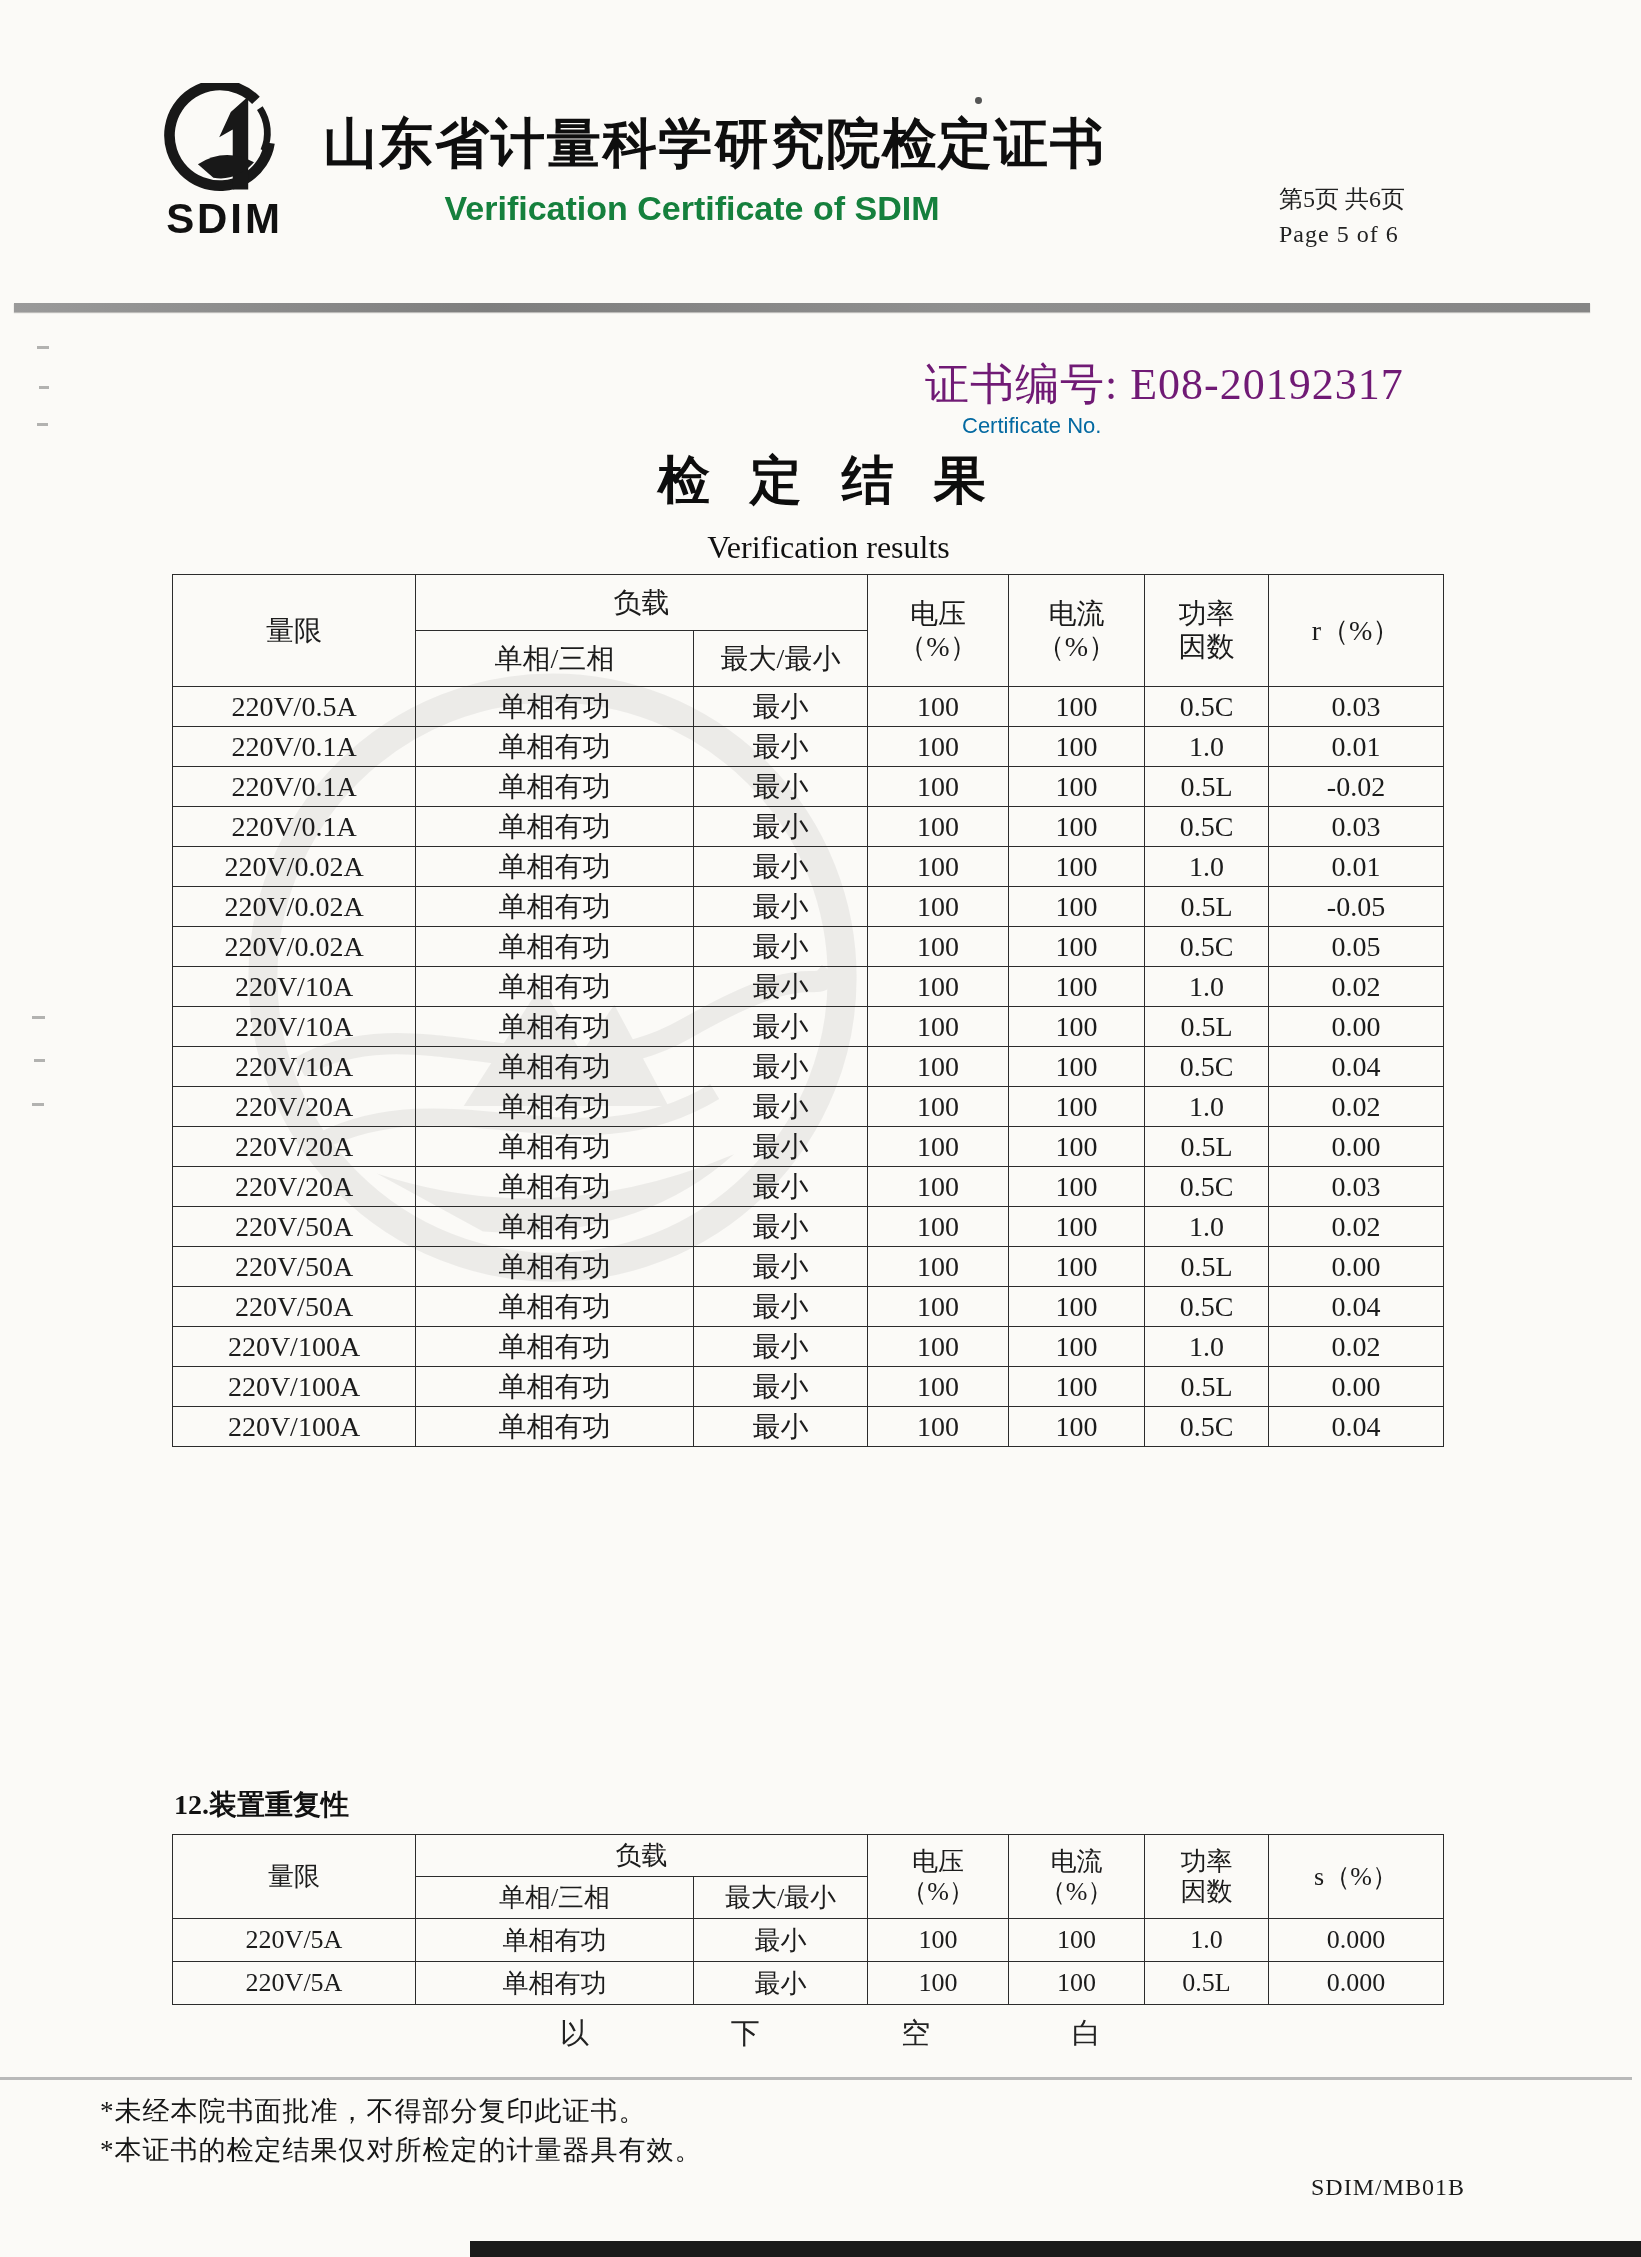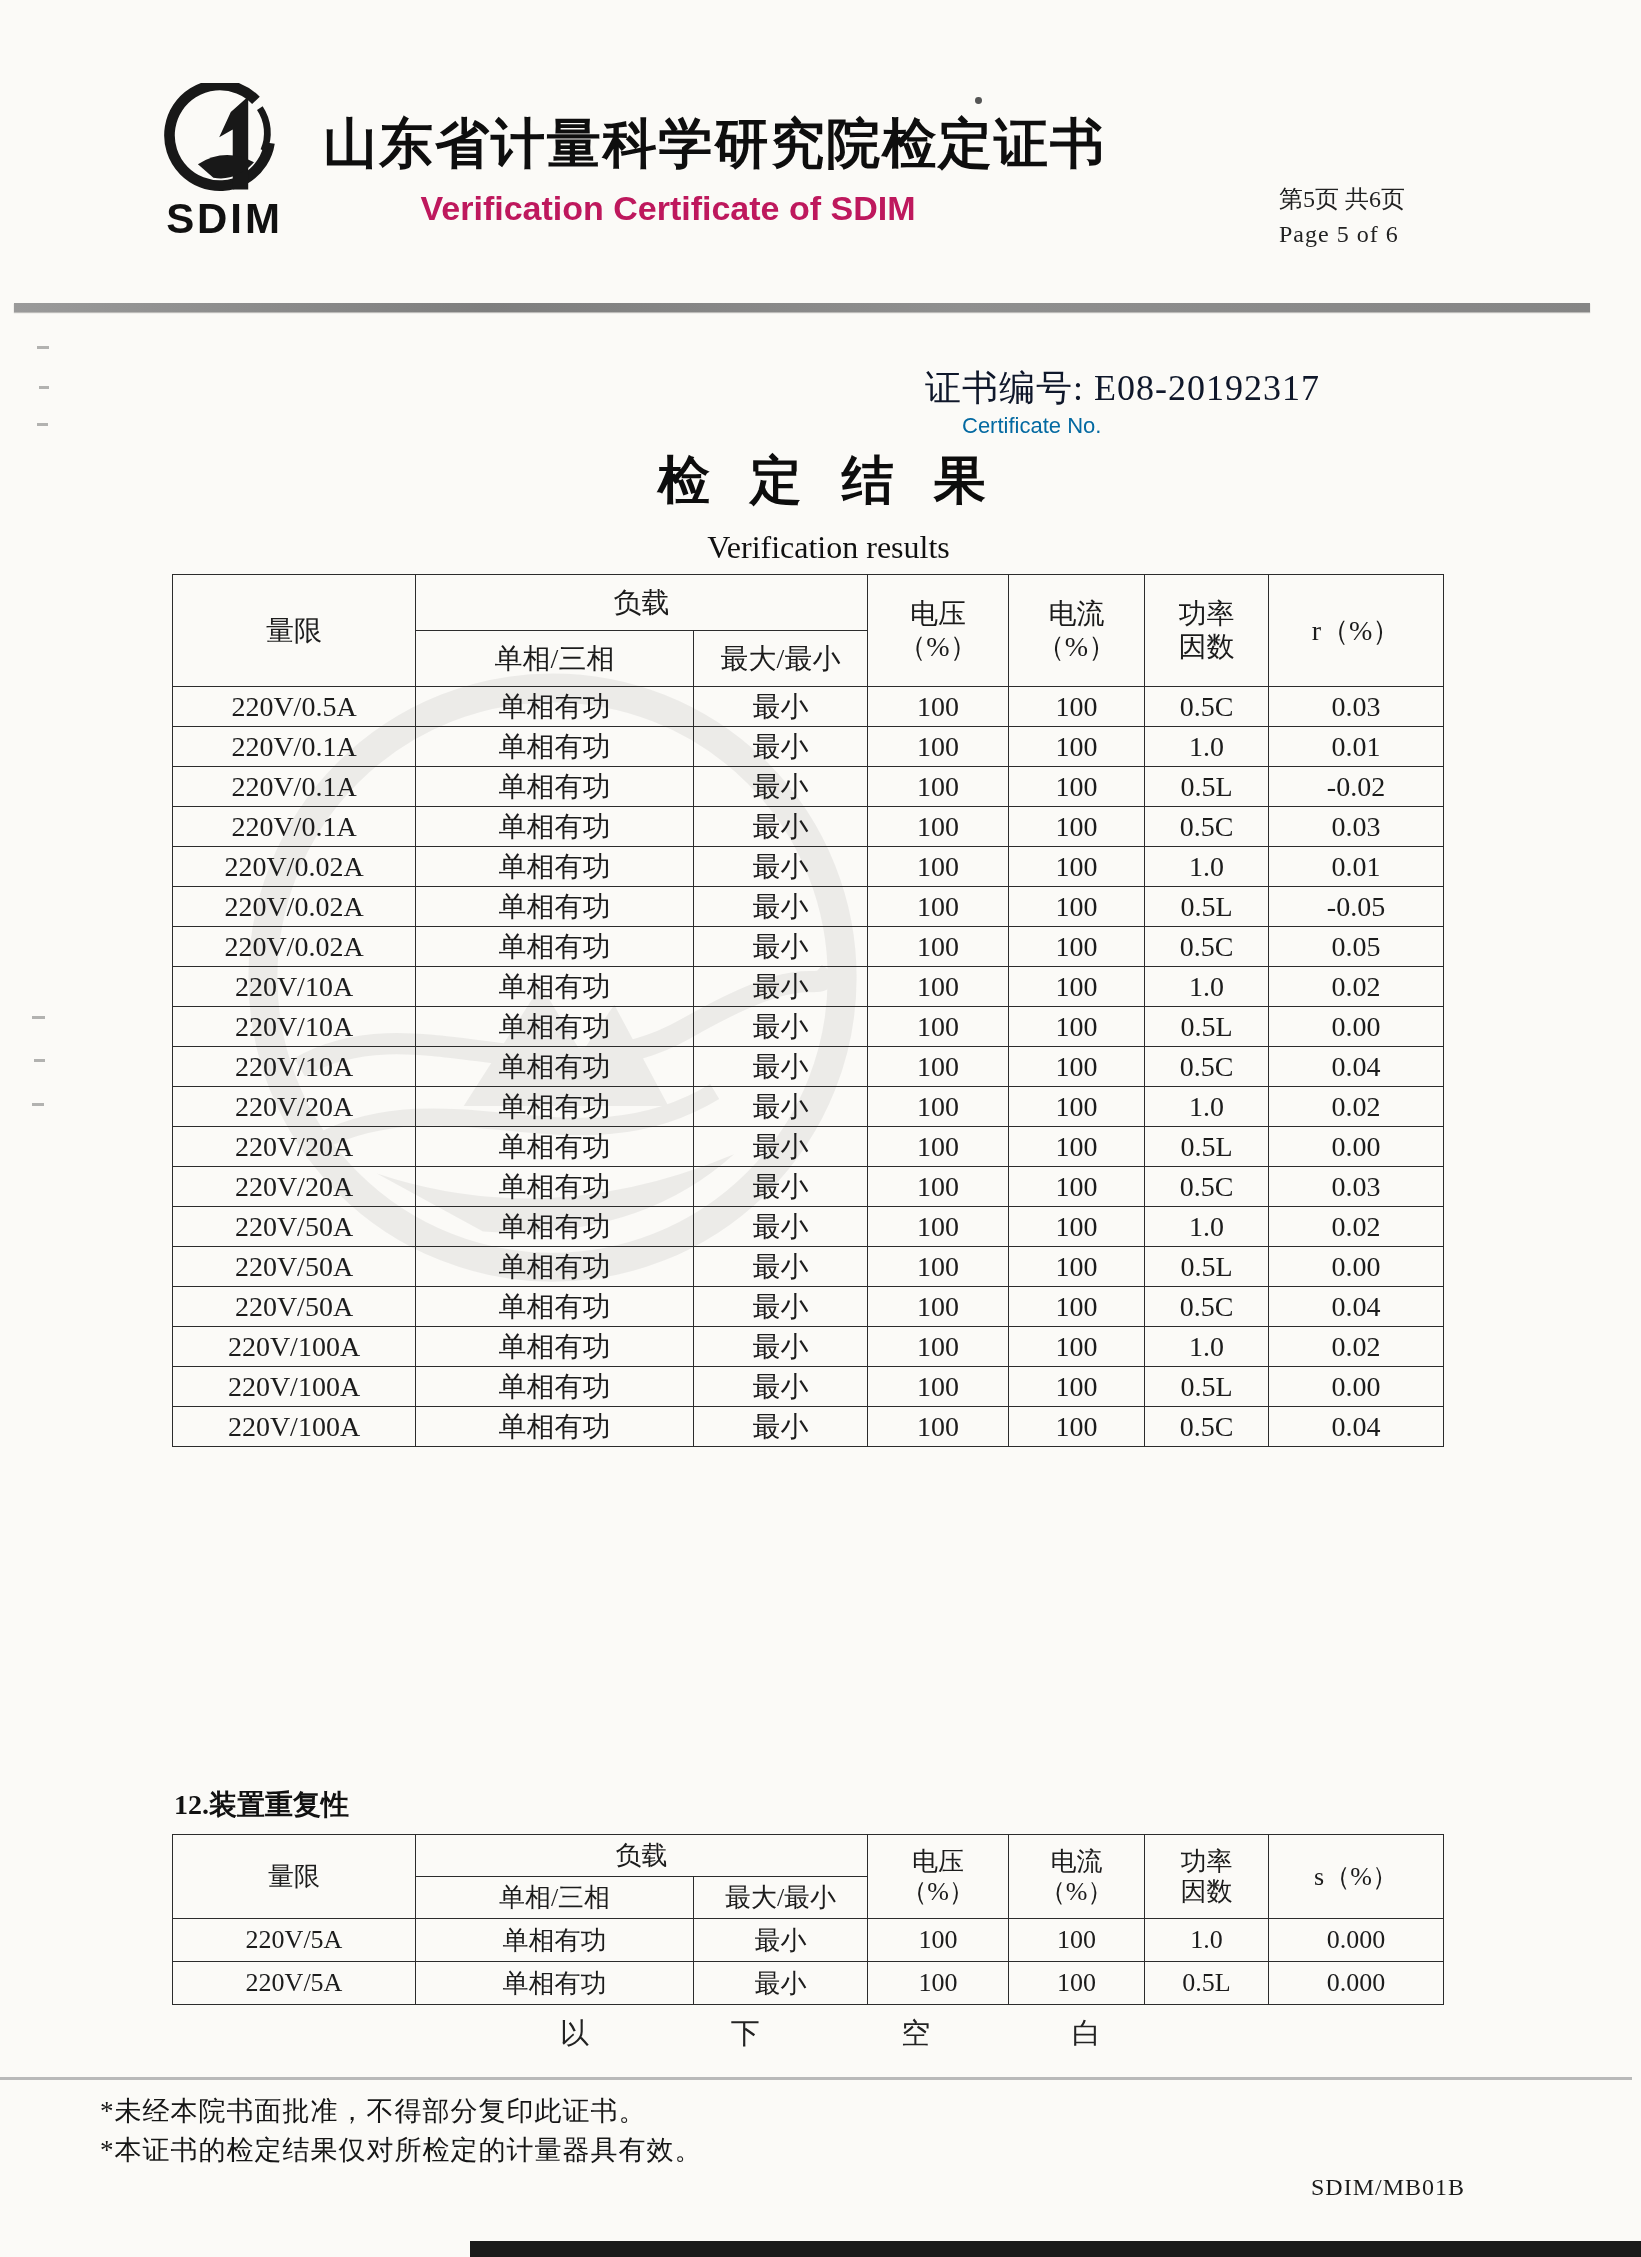--- a/index.html
+++ b/index.html
@@ -8,31 +8,31 @@
     background:#fbfaf7;overflow:hidden;
     font-family:"Liberation Serif","DejaVu Serif",serif;color:#1c1c1c;
   }
   
   .logo-block{position:absolute;left:133px;top:83px;width:183px;height:169px;text-align:center;}
   .logo-mark{display:block;margin:0 auto;}
   .logo-text{display:block;margin-top:-5.8px;font-family:"Liberation Sans","DejaVu Sans",sans-serif;
     font-weight:bold;font-size:42px;letter-spacing:2.9px;color:#111;}
   .title-cn{position:absolute;left:280px;top:108px;width:869px;text-align:center;
     font-size:54px;font-weight:bold;letter-spacing:1.9px;color:#0e0e0e;}
-  .title-en{position:absolute;left:272px;top:189px;width:792px;text-align:center;
-    font-family:"Liberation Sans","DejaVu Sans",sans-serif;font-weight:bold;font-size:34px;color:#be185d;}
+  .title-en{position:absolute;left:296px;top:189px;width:792px;text-align:center;
+    font-family:"Liberation Sans","DejaVu Sans",sans-serif;font-weight:bold;font-size:34px;color:#15803d;}
   .page-info{position:absolute;left:1279px;top:182px;width:241px;line-height:1.45;
     font-size:24px;color:#222;}
   .page-info .en{letter-spacing:1px;}
   
   .divider-bar{position:absolute;left:13.5px;top:303px;width:1576px;height:8.7px;
     background:linear-gradient(90deg,#9a9a9a 0%,#7e7e7e 30%,#8f8f8f 60%,#858585 100%);
     box-shadow:0 1px 1px rgba(0,0,0,.25);}
   
-  .cert-no{position:absolute;left:925px;top:364px;font-size:36px;letter-spacing:1px;color:#0f172a;}
+  .cert-no{position:absolute;left:925px;top:355px;font-size:44px;letter-spacing:1px;color:#701a75;}
   .cert-no-en{position:absolute;left:962px;top:413px;font-size:22px;
     font-family:"Liberation Sans","DejaVu Sans",sans-serif;color:#0369a1;}
   
   .results-cn{position:absolute;left:0;top:446px;width:1657px;text-align:center;
     font-size:52px;font-weight:bold;letter-spacing:13.5px;color:#0d0d0d;}
   .results-en{position:absolute;left:0;top:529px;width:1657px;text-align:center;font-size:32px;color:#111;}
   
   table.cert{position:absolute;border-collapse:collapse;table-layout:fixed;
     background:transparent;z-index:2;}
   table.cert th,table.cert td{border:1.9px solid #2c2c2c;text-align:center;vertical-align:middle;

